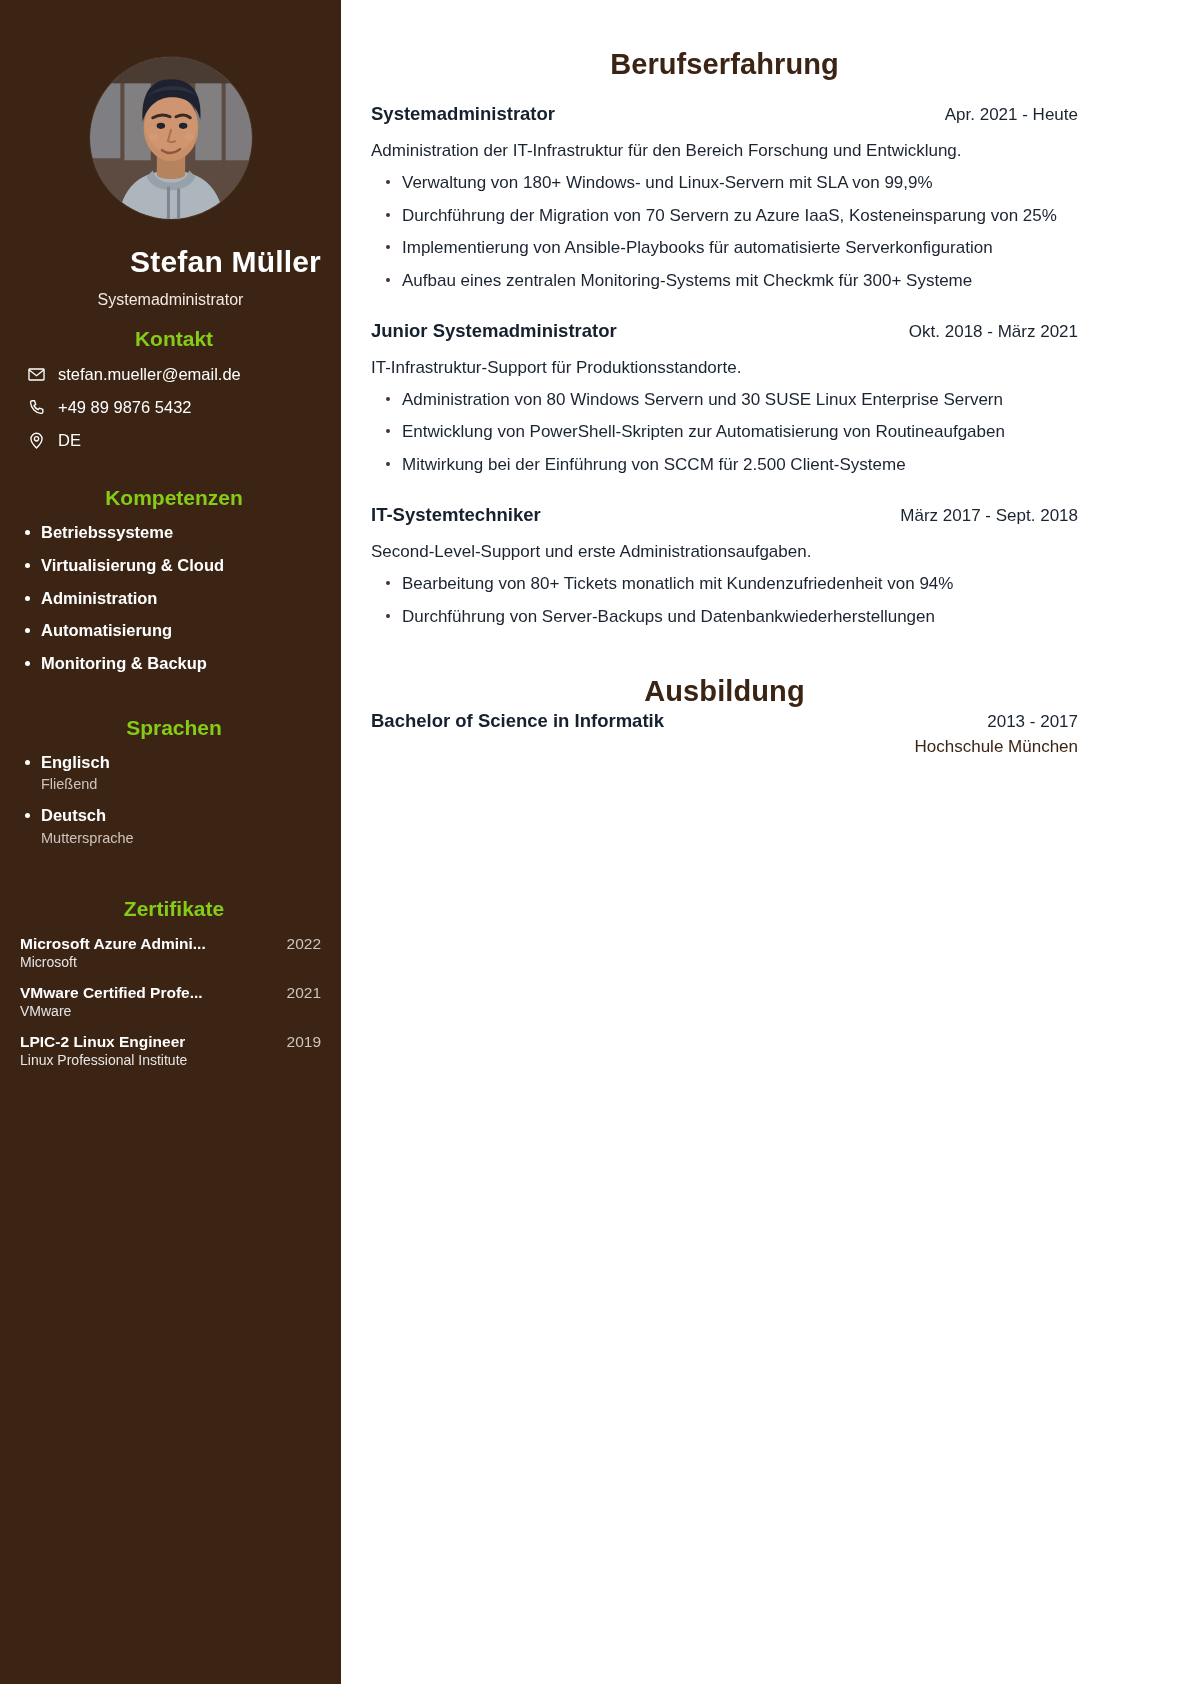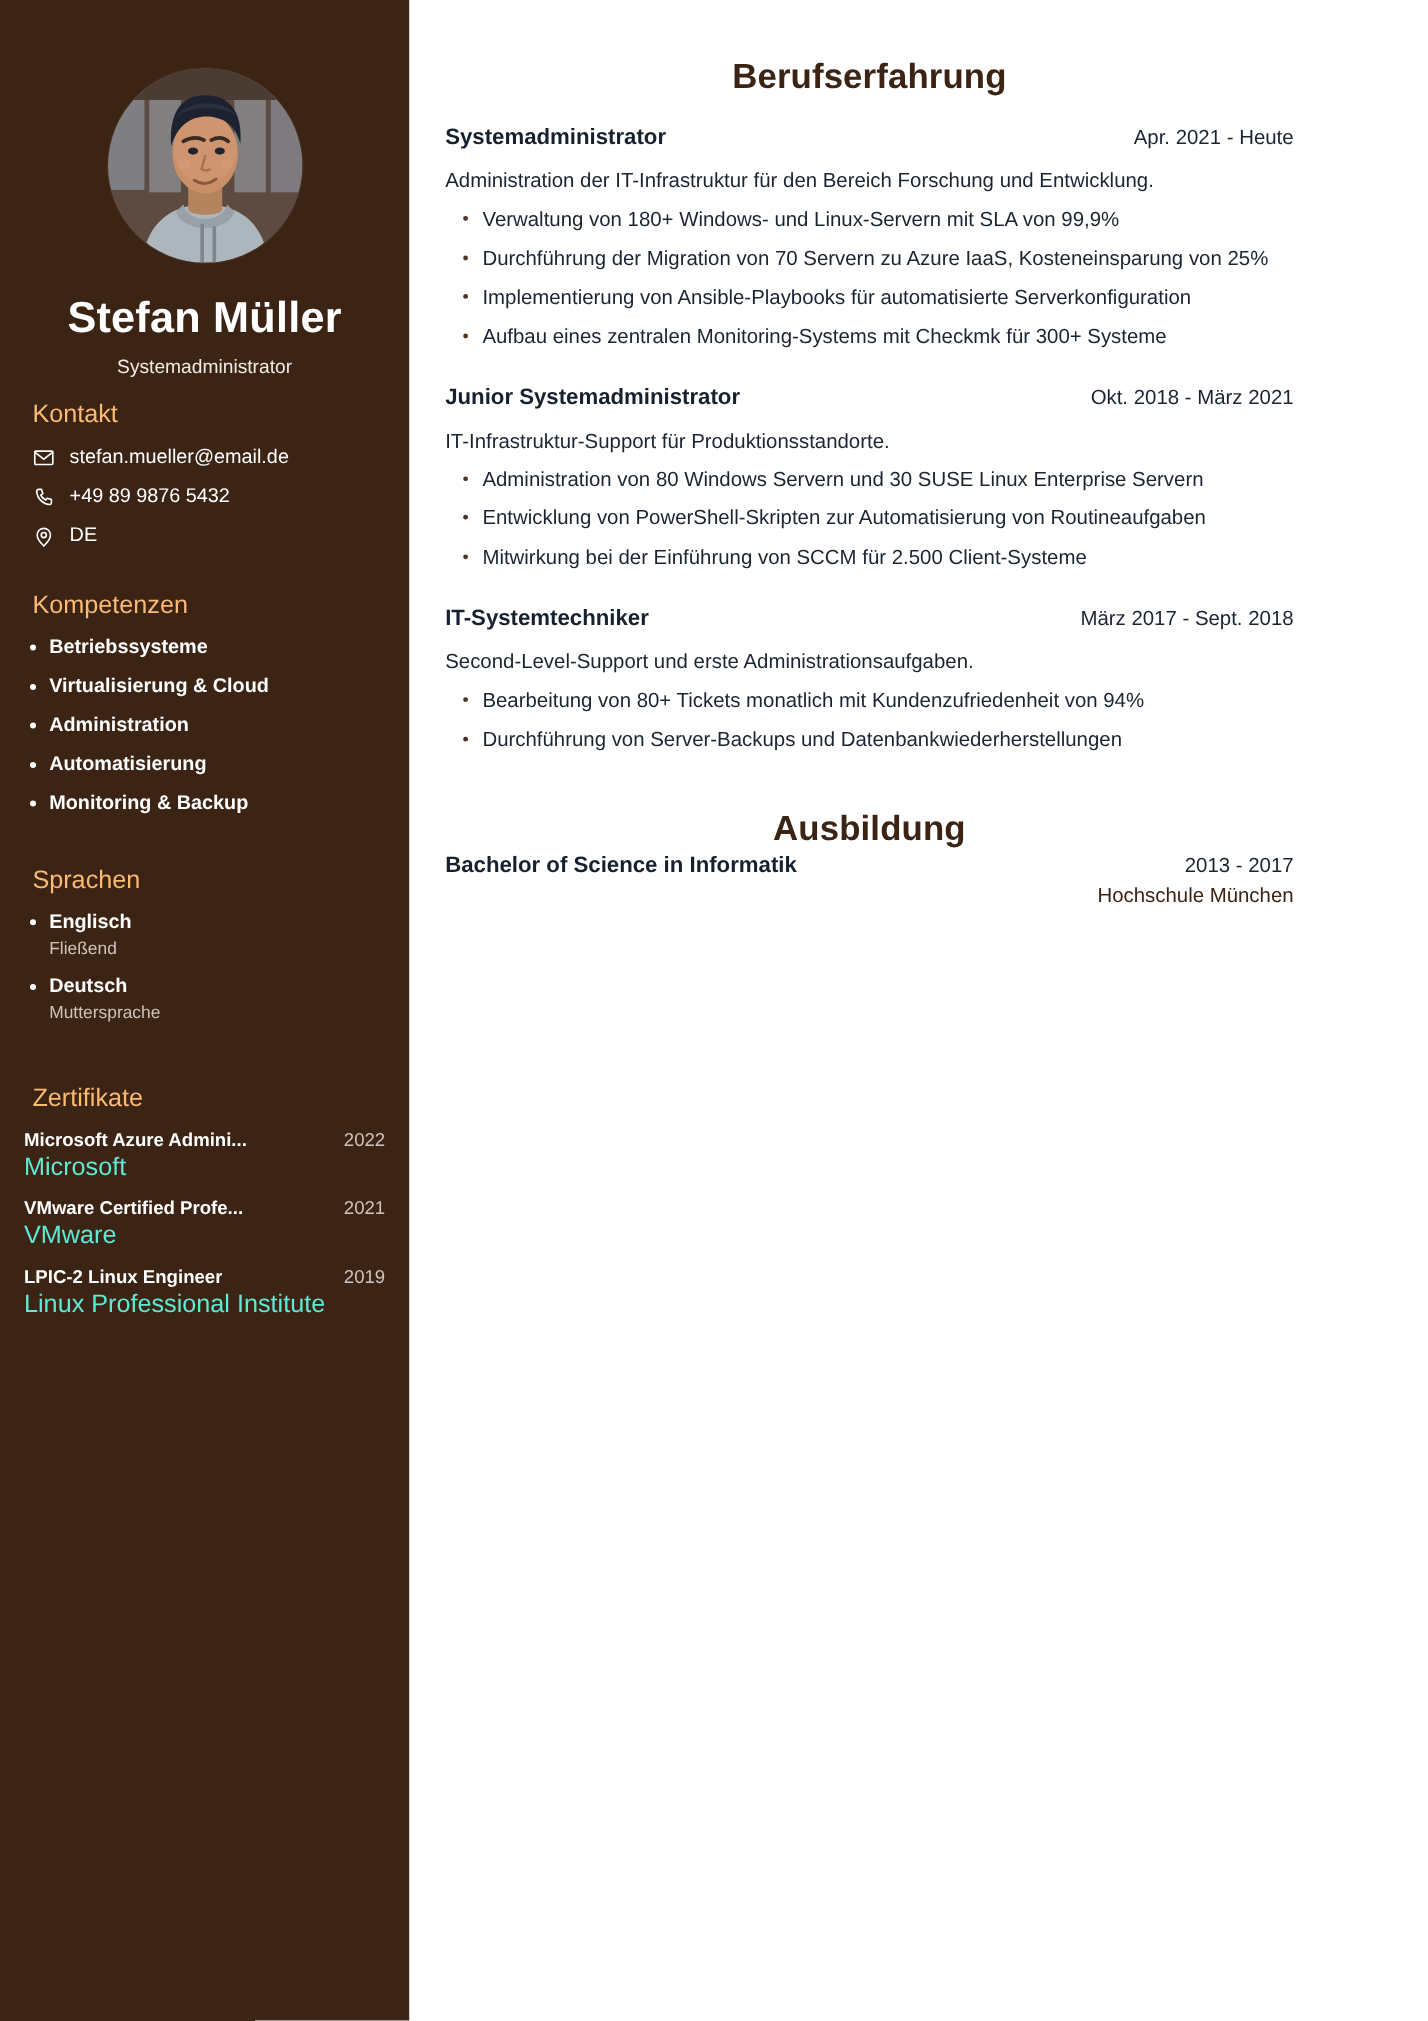--- a/index.html
+++ b/index.html
@@ -42,40 +42,41 @@
     height: 162px;
     border-radius: 50%;
     overflow: hidden;
     position: relative;
     background: #6b5b52;
     box-shadow: 0 0 0 1px rgba(255,255,255,0.06);
   }
   .photo svg { display: block; width: 100%; height: 100%; }
 
   .person-name {
-    text-align: center;
-    font-size: 36px;
+    text-align: right;
+    font-size: 30px;
     font-weight: bold;
     letter-spacing: 0.2px;
     margin-top: 18px;
     line-height: 1.1;
     color: #ffffff;
   }
   .person-role {
     text-align: center;
     font-size: 16px;
     font-weight: normal;
     margin-top: 13px;
     color: #f0e9e4;
   }
   .side-h {
     font-size: 21px;
-    font-weight: normal;
-    color: #fdba74;
+    font-weight: bold;
+    color: #84cc16;
     margin: 20px 0 14px 7px;
+    text-align: center;
   }
   .side-h.kontakt { margin-top: 18px; }
   .side-h.kompetenzen { margin-top: 36px; margin-bottom: 12px;}
   .side-h.sprachen { margin-top: 42px; margin-bottom: 12px;}
   .side-h.zertifikate { margin-top: 50px; margin-bottom: 14px;}
 
   .contact-row {
     display: flex;
     align-items: center;
     gap: 12px;
@@ -139,22 +140,22 @@
     overflow: hidden;
     text-overflow: ellipsis;
     max-width: 232px;
   }
   .cert-year {
     font-size: 15.5px;
     color: #cfc3bb;
     flex: 0 0 auto;
   }
   .cert-issuer {
-    font-size: 21px;
-    color: #5eead4;
+    font-size: 14px;
+    color: #e5e5e5;
     margin-top: 1px;
   }
 
   
   .main {
     flex: 1 1 auto;
     box-sizing: border-box;
     padding: 48px 112px 40px 30px;
     color: #1b2431;
   }

